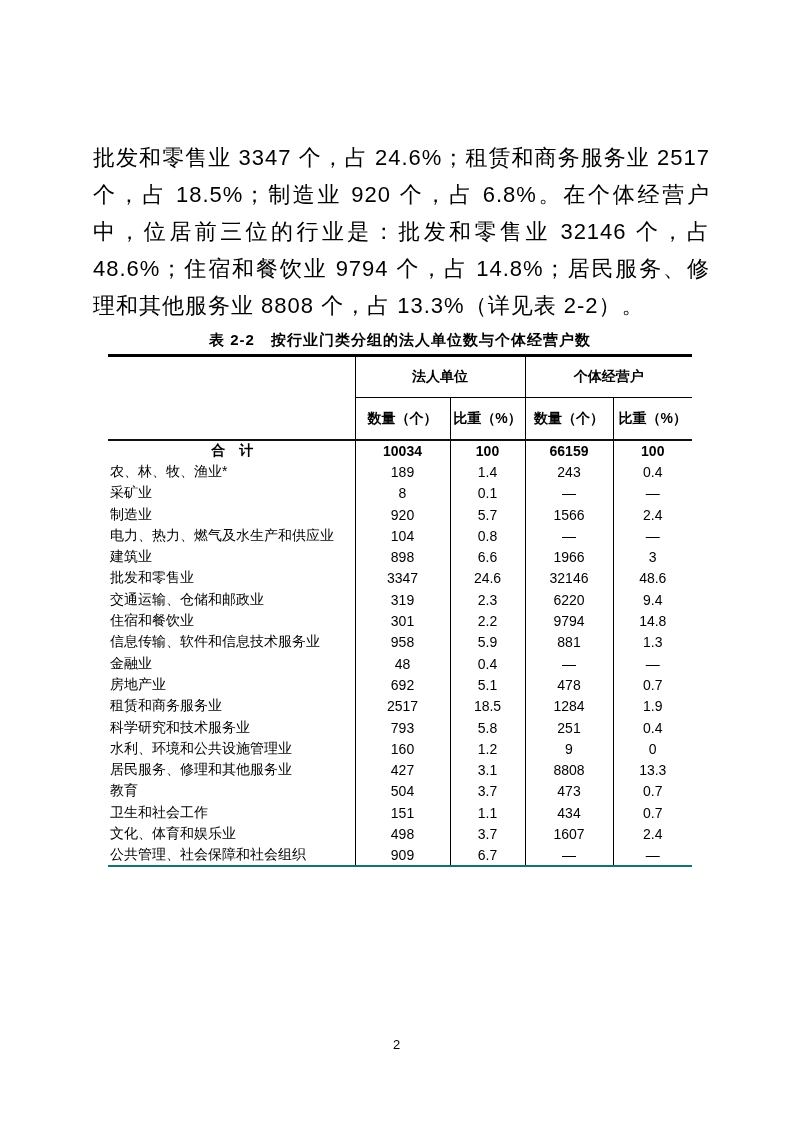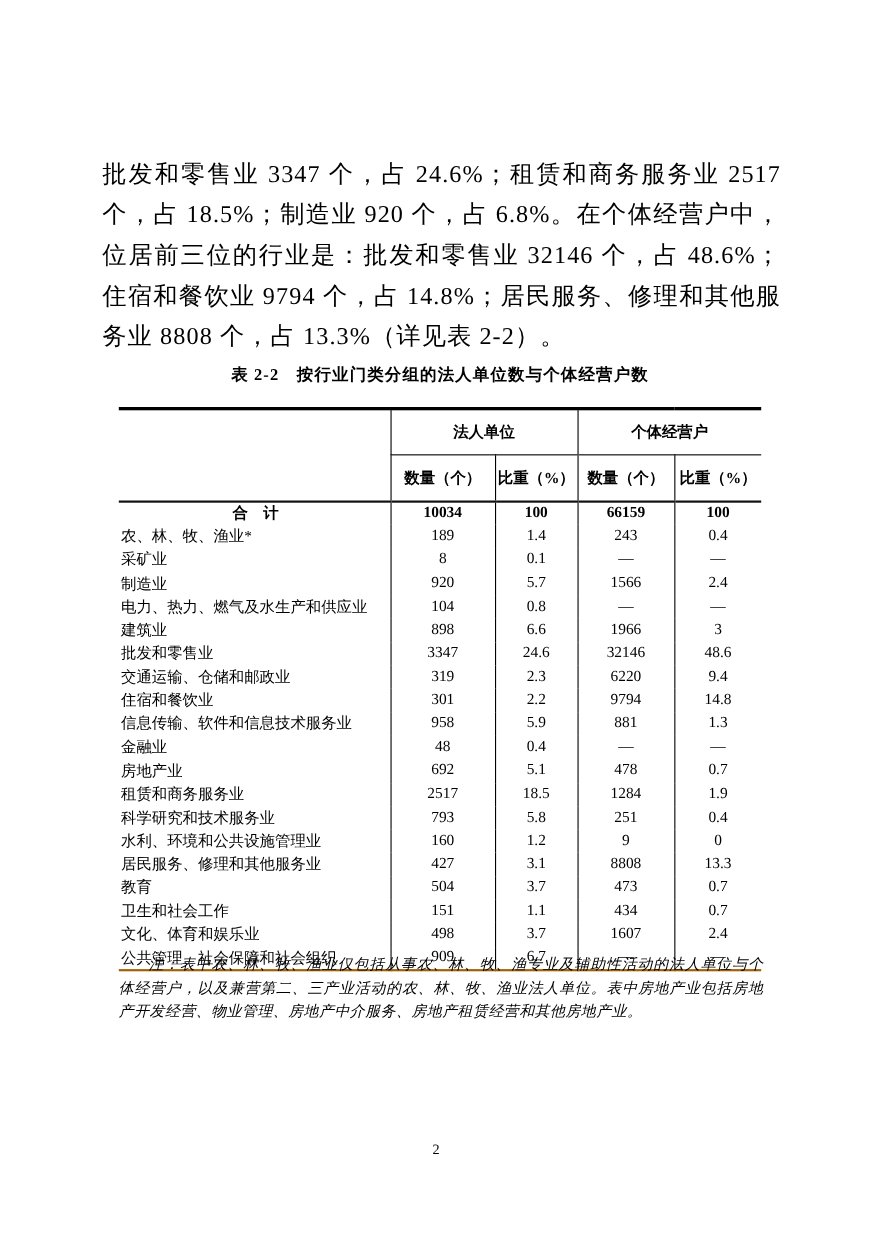--- a/index.html
+++ b/index.html
@@ -1,21 +1,21 @@
 <!DOCTYPE html>
 <html><head>
 <meta charset="utf-8">
 <style>
   html, body { margin: 0; padding: 0; background: #e8e8e8; }
   .page {
     position: relative;
     width: 793px; height: 1122px;
     margin: 0 auto;
     background: #ffffff;
-    font-family: Liberation Serif, serif;
+    font-family: Liberation Sans, sans-serif;
     color: #000;
     overflow: hidden;
   }
   .para {
     position: absolute;
     left: 93px; top: 139px; width: 617px;
     margin: 0;
     font-size: 22px;
     line-height: 37px;
     text-align: justify;
@@ -24,26 +24,26 @@
   .table-title {
     position: absolute;
     left: 108px; top: 331px; width: 584px;
     text-align: center;
     font-size: 15px;
     font-weight: bold;
     letter-spacing: 1px;
   }
   table.main {
     position: absolute;
-    left: 108px; top: 370px;
+    left: 108px; top: 354px;
     width: 584px;
     border-collapse: collapse;
     table-layout: fixed;
     border-top: 3px solid #000;
-    border-bottom: 2px solid #a16207;
+    border-bottom: 2px solid #0f766e;
   }
   table.main th, table.main td { padding: 0; }
   thead th { font-size: 14px; font-weight: bold; text-align: center; }
   th.stub  { border-bottom: 2px solid #111; }
   th.grp   { border-left: 1px solid #000; border-bottom: 1px solid #000; height: 40px; }
   th.sub   { border-left: 1px solid #000; border-bottom: 2px solid #111; height: 41px; margin-left: 12px; }
   tbody tr { height: 21.3px; }
   tbody th.rowlabel {
     font-weight: normal;
     font-size: 14px;
@@ -243,17 +243,16 @@
         <tr>
           <th class="rowlabel">公共管理、社会保障和社会组织</th>
           <td>909</td>
           <td>6.7</td>
           <td>—</td>
           <td>—</td>
         </tr>
       </tbody>
   </table>
 
-  <p class="note">注：表中农、林、牧、渔业仅包括从事农、林、牧、渔专业及辅助性活动的法人单位与个体经营户，以及兼营第二、三产业活动的农、林、牧、渔业法人单位。表中房地产业包括房地产开发经营、物业管理、房地产中介服务、房地产租赁经营和其他房地产业。</p>
 
   <div class="page-num">2</div>
 
 </div>
 
 </body></html>

